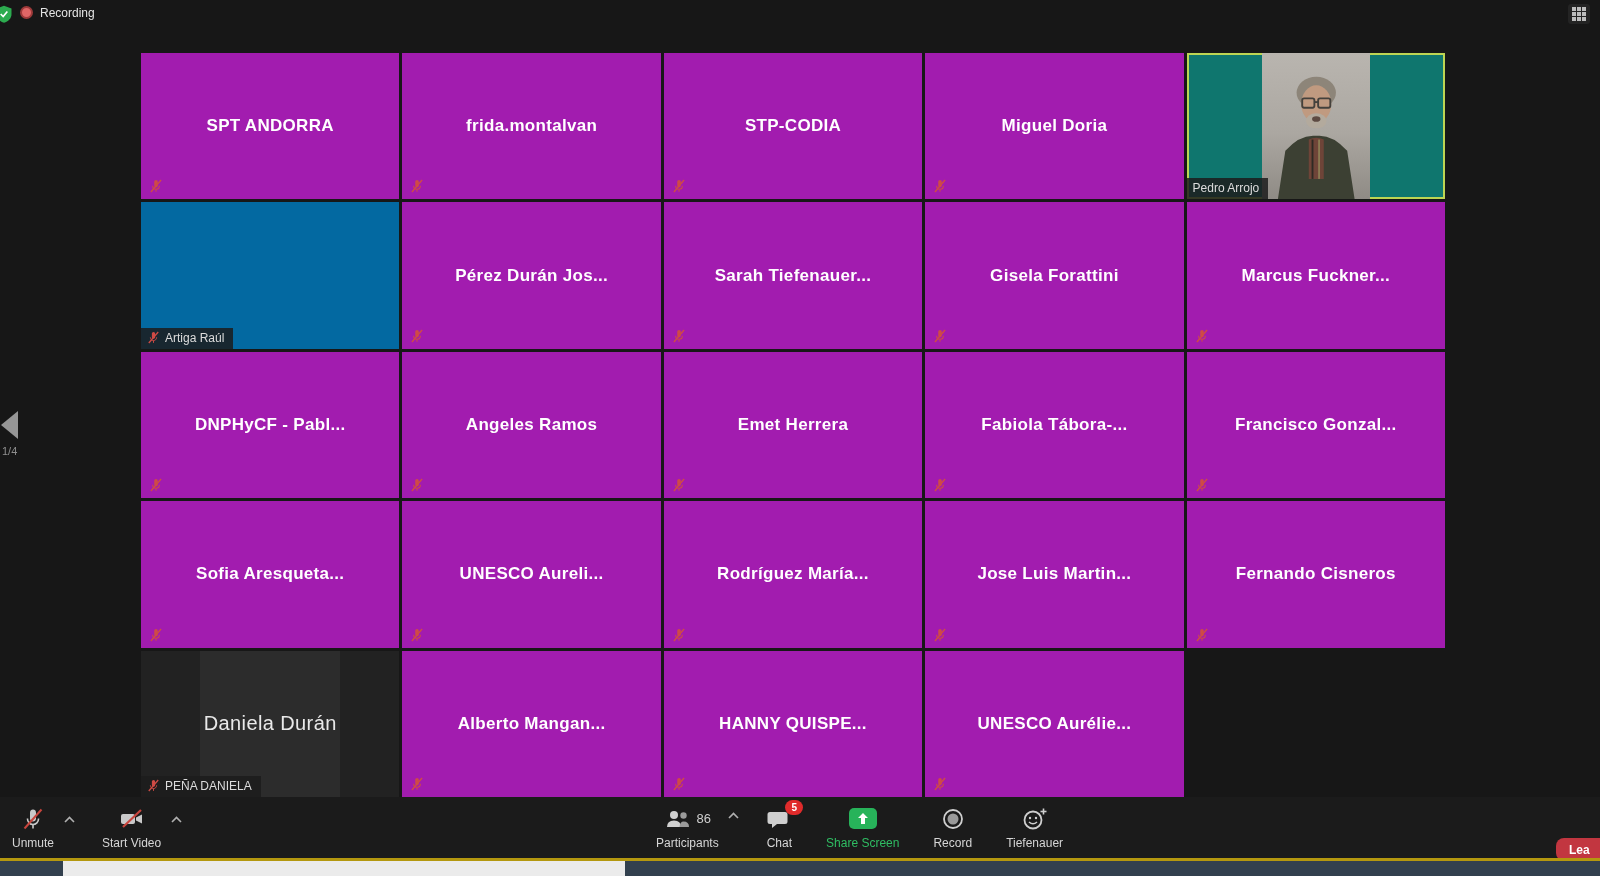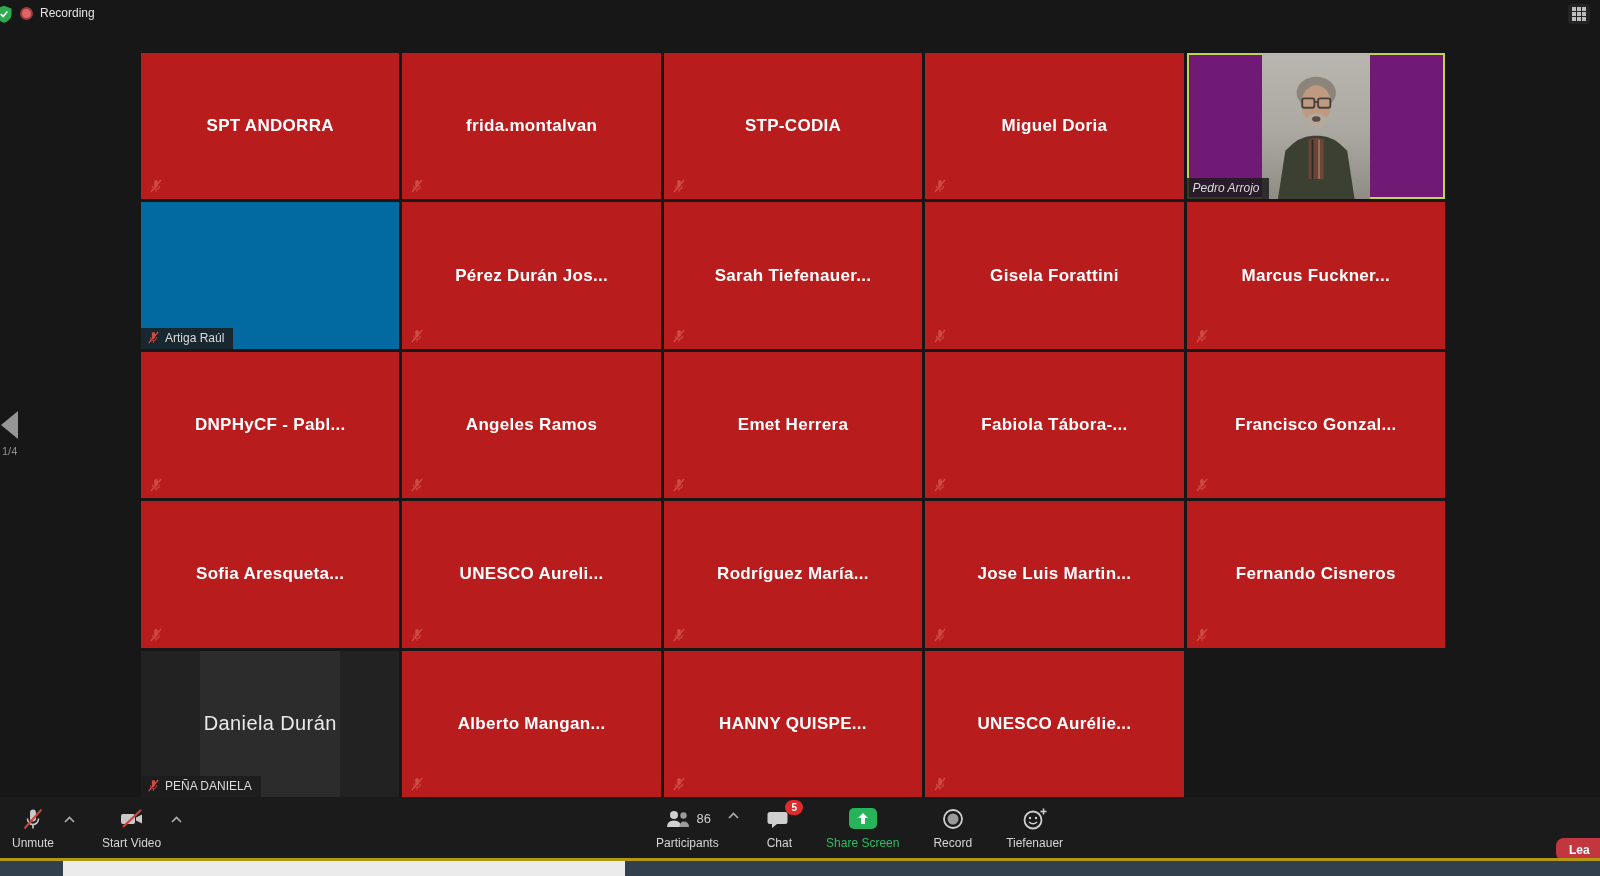--- a/index.html
+++ b/index.html
@@ -4,47 +4,47 @@
 <style>
   html,body{margin:0;padding:0;}
   body{
     width:1600px;height:876px;position:relative;overflow:hidden;
     background:#171717;font-family:"Liberation Sans",sans-serif;
     -webkit-font-smoothing:antialiased;
   }
   
   .topbar{position:absolute;top:0;left:0;right:0;height:28px;background:#171717;}
   .shield-wrap{position:absolute;left:-7px;top:4px;width:22px;height:20px;}
-  .rec-indicator{position:absolute;left:20px;top:6px;display:flex;align-items:flex-end;gap:7px;}
+  .rec-indicator{position:absolute;left:20px;top:6px;display:flex;align-items:flex-start;gap:7px;}
   .rec-dot{width:13px;height:13px;border-radius:50%;background:#e06666;border:2px solid #9e3a3a;box-sizing:border-box;}
   .rec-text{color:#e4e4e4;font-size:12px;}
   .gallery-btn{position:absolute;right:10px;top:4px;width:22px;height:20px;display:flex;align-items:center;justify-content:center;background:#242424;border-radius:3px;}
   .grid-glyph{display:grid;grid-template-columns:repeat(3,4px);grid-template-rows:repeat(3,4px);gap:1px;}
   .grid-glyph span{background:#bdbdbd;}
   
   .grid{
     position:absolute;left:141px;top:53px;width:1304px;height:744px;
     display:grid;grid-template-columns:repeat(5,1fr);grid-template-rows:repeat(5,1fr);gap:3px;
   }
-  .tile{position:relative;background:#b91c1c;overflow:hidden;}
+  .tile{position:relative;background:#a21caf;overflow:hidden;}
   .center-name{
     position:absolute;inset:0;display:flex;align-items:center;justify-content:center;
     color:#ffffff;font-weight:bold;font-size:17px;letter-spacing:.3px;text-align:center;padding:0 10px;
   }
   .mic-badge{position:absolute;left:8px;bottom:6px;width:14px;height:14px;}
   .name-label{
     position:absolute;left:0;bottom:0;max-width:92%;
     background:rgba(28,28,28,.85);color:#dcdcdc;font-size:12px;
     padding:3px 9px 4px 6px;display:flex;align-items:center;gap:5px;white-space:nowrap;
   }
   .label-mic{width:13px;height:13px;flex:0 0 auto;}
   
   .type-video-black{background:#0369a1;}
   
-  .type-video-person{background:#701a75;font-style:italic;}
+  .type-video-person{background:#0f766e;}
   .active-speaker{outline:2px solid #bdd553;outline-offset:-2px;}
   .video-person{position:absolute;inset:0;}
   .pv-col{position:absolute;left:29%;width:42%;top:0;bottom:0;background:linear-gradient(180deg,#b9b5af 0%,#aba7a1 55%,#8f8b85 100%);}
   .pv-svg{position:absolute;left:29%;width:42%;top:4%;height:96%;}
   
   .type-video-card{background:#222222;}
   .type-video-card .center-name{font-weight:400;font-size:20px;color:#e9e9e9;letter-spacing:.4px;}
   .video-card{position:absolute;left:23%;width:54%;top:0;bottom:0;background:#2c2c2c;}
   .type-video-card .name-label{text-transform:none;}
   

